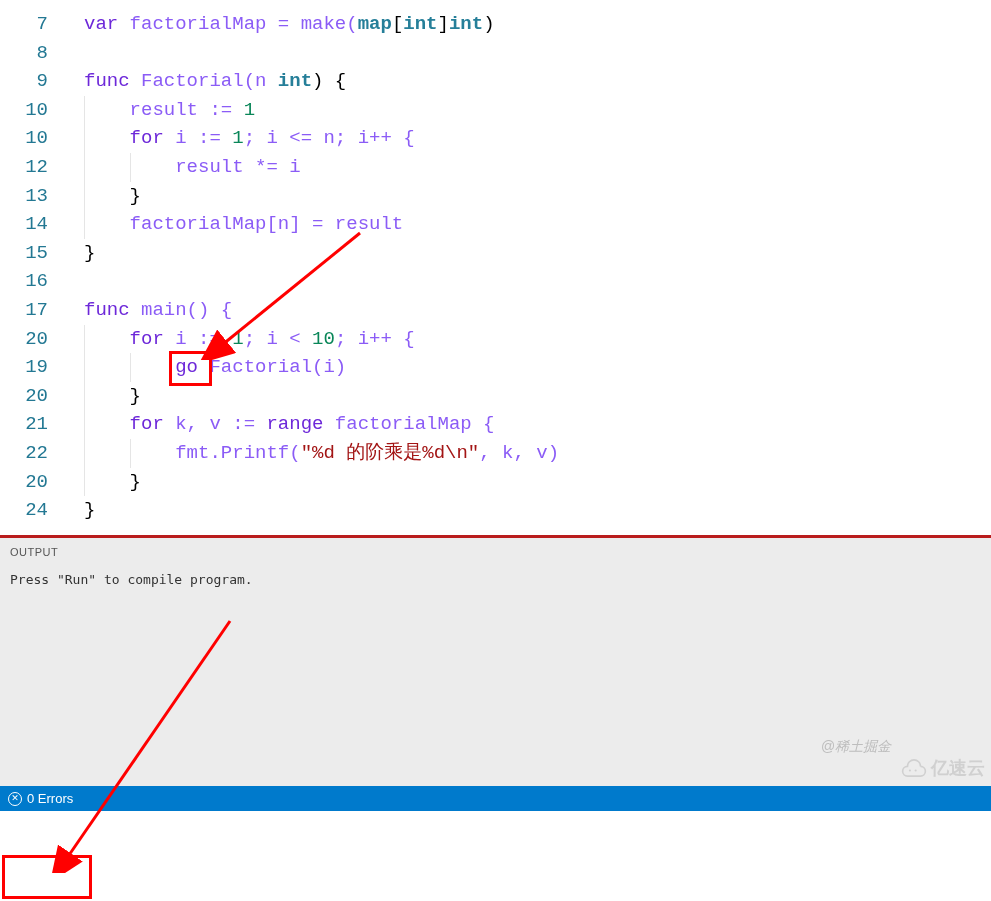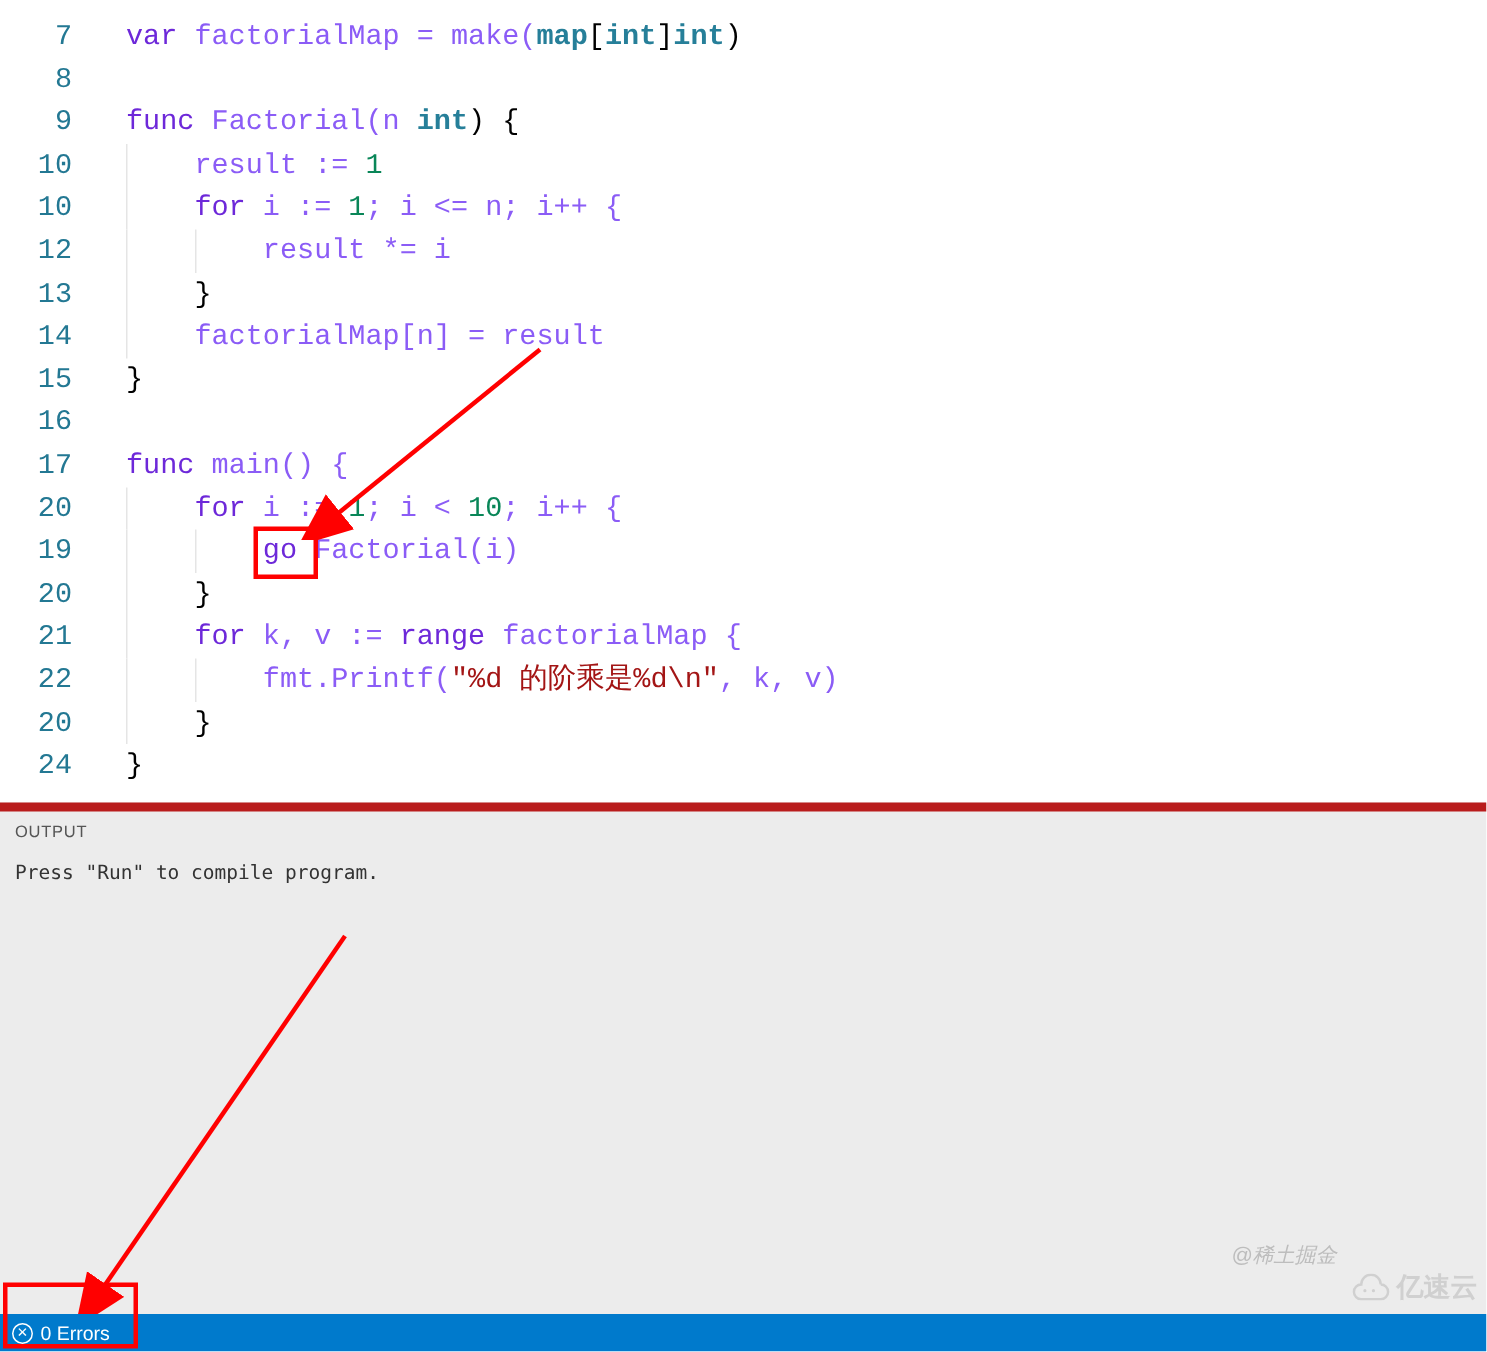--- a/index.html
+++ b/index.html
@@ -56,23 +56,23 @@
   
   
   .arrow-svg {
     position: absolute;
     pointer-events: none;
     z-index: 10;
   }
   
   .output-panel {
     width: 100%;
-    height: 341px;
+    height: 251px;
     background: #ececec;
-    border-top: 6px solid #b91c1c;
+    border-top: 3px solid #b91c1c;
     padding: 8px 10px;
     position: relative;
   }
   .output-title {
     font-family: "Segoe UI", Arial, sans-serif;
     font-size: 11px;
     color: #555;
     letter-spacing: 0.5px;
   }
   .output-msg {

